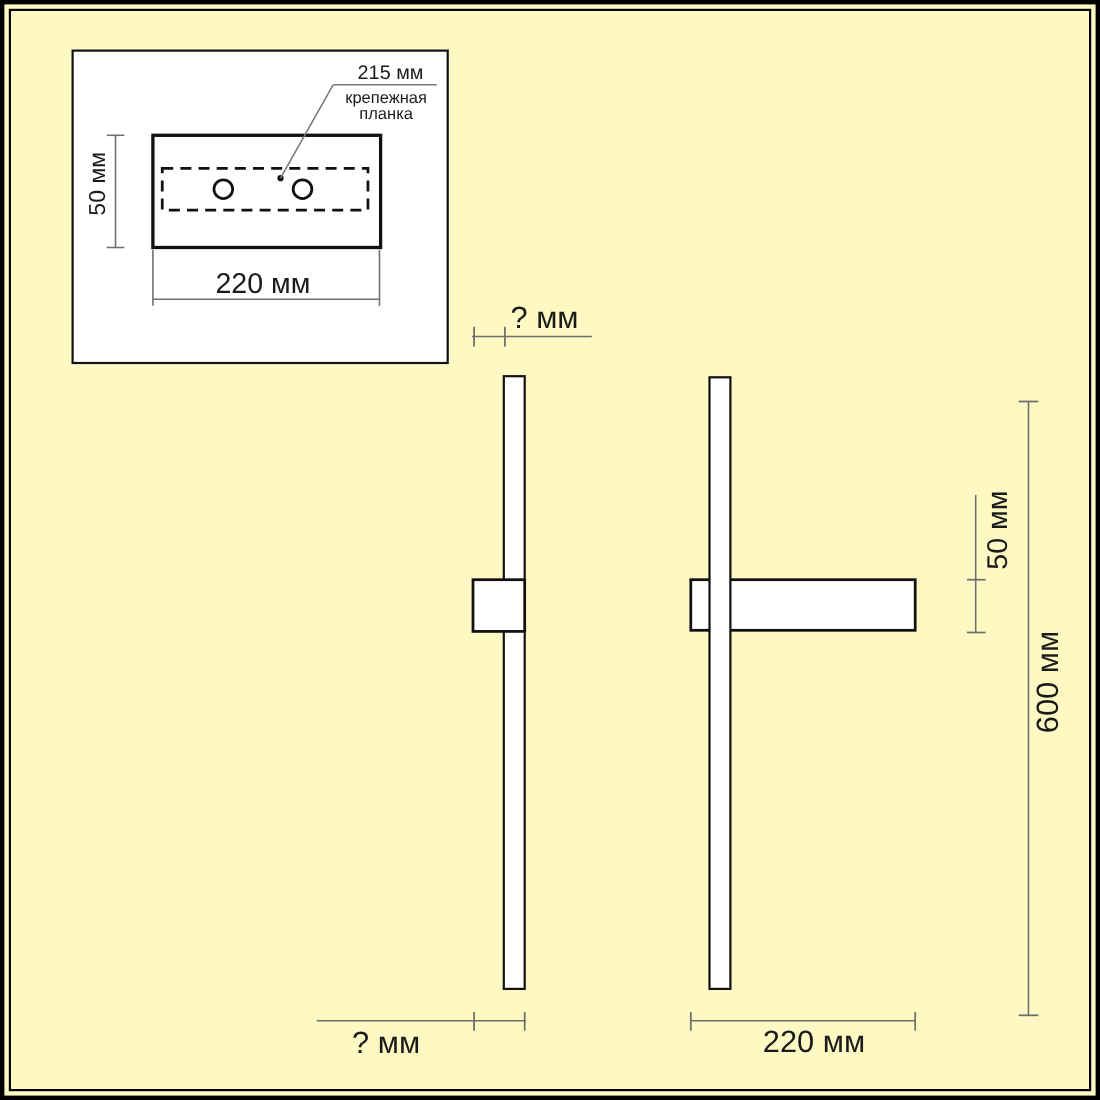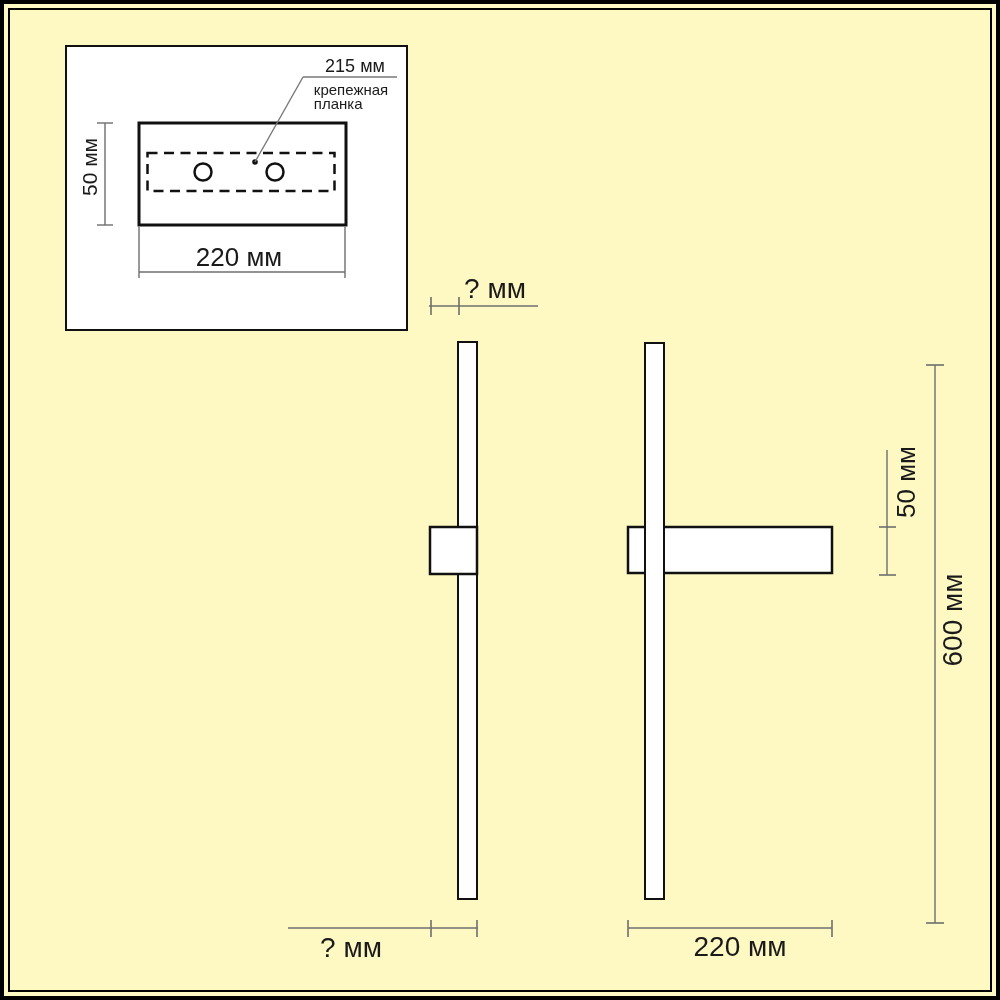--- a/index.html
+++ b/index.html
@@ -47,21 +47,21 @@
     color: #1a1a1a;
     line-height: 1;
   }
   .f18 { font-size: 18px; }
   .f21 { font-size: 21px; }
   .f26 { font-size: 26px; }
   .f28 { font-size: 28px; }
   .mount-note {
     position: absolute;
     transform: translate(-50%, 0);
-    text-align: left;
+    text-align: center;
     font-size: 15px;
     line-height: 14px;
     color: #1a1a1a;
   }
 </style>
 </head>
 <body>
 
 <div class="page">
 

